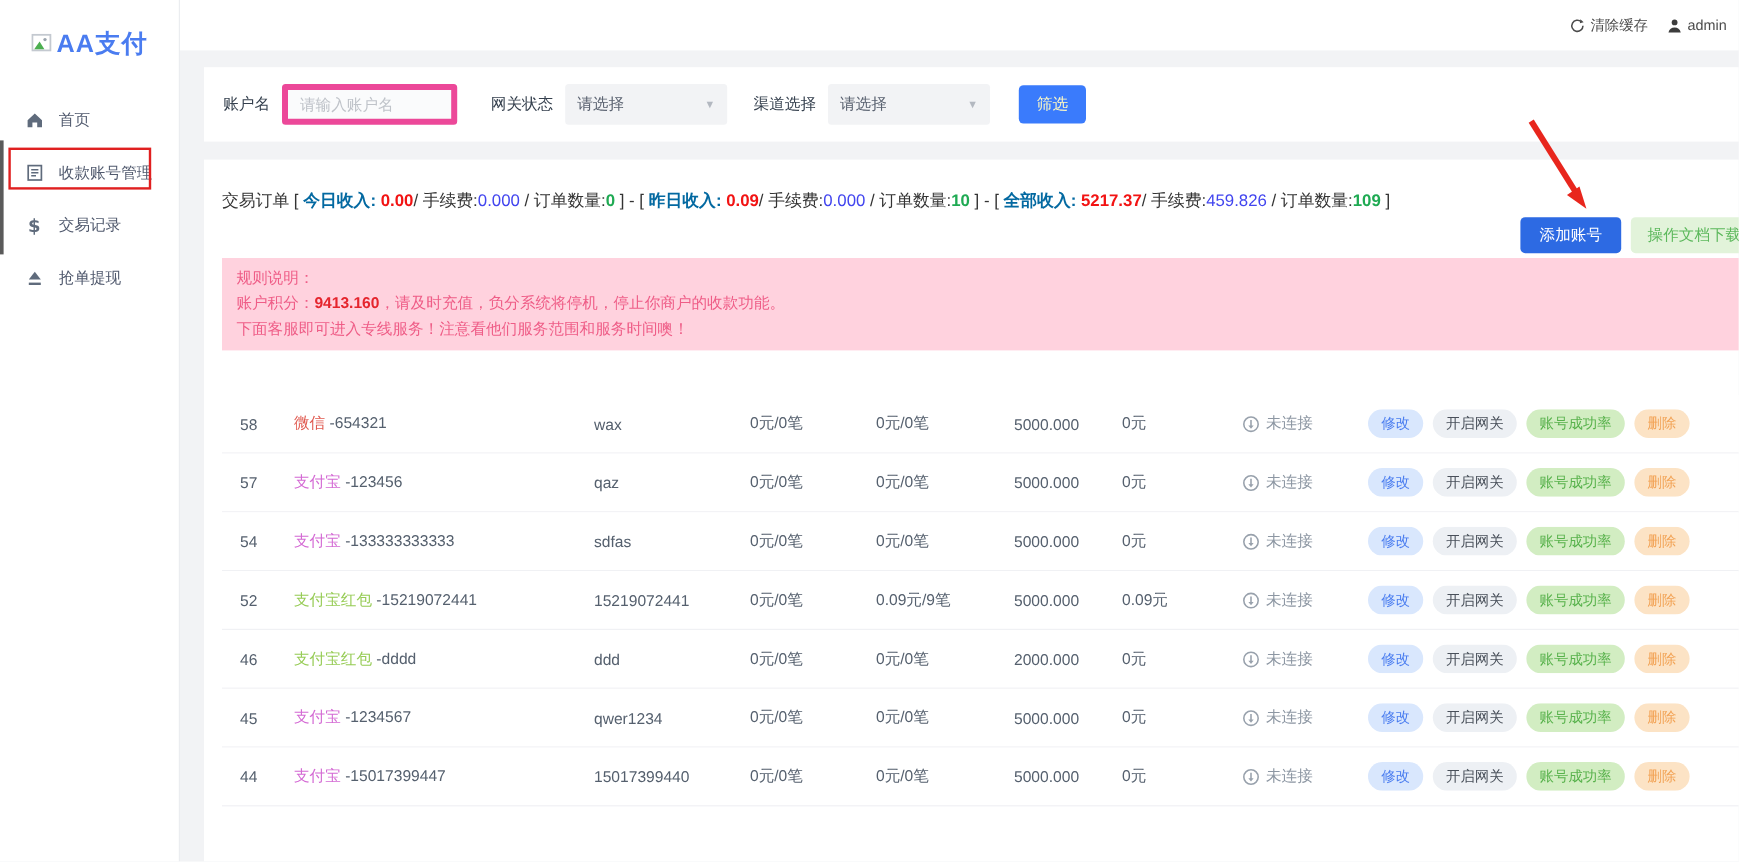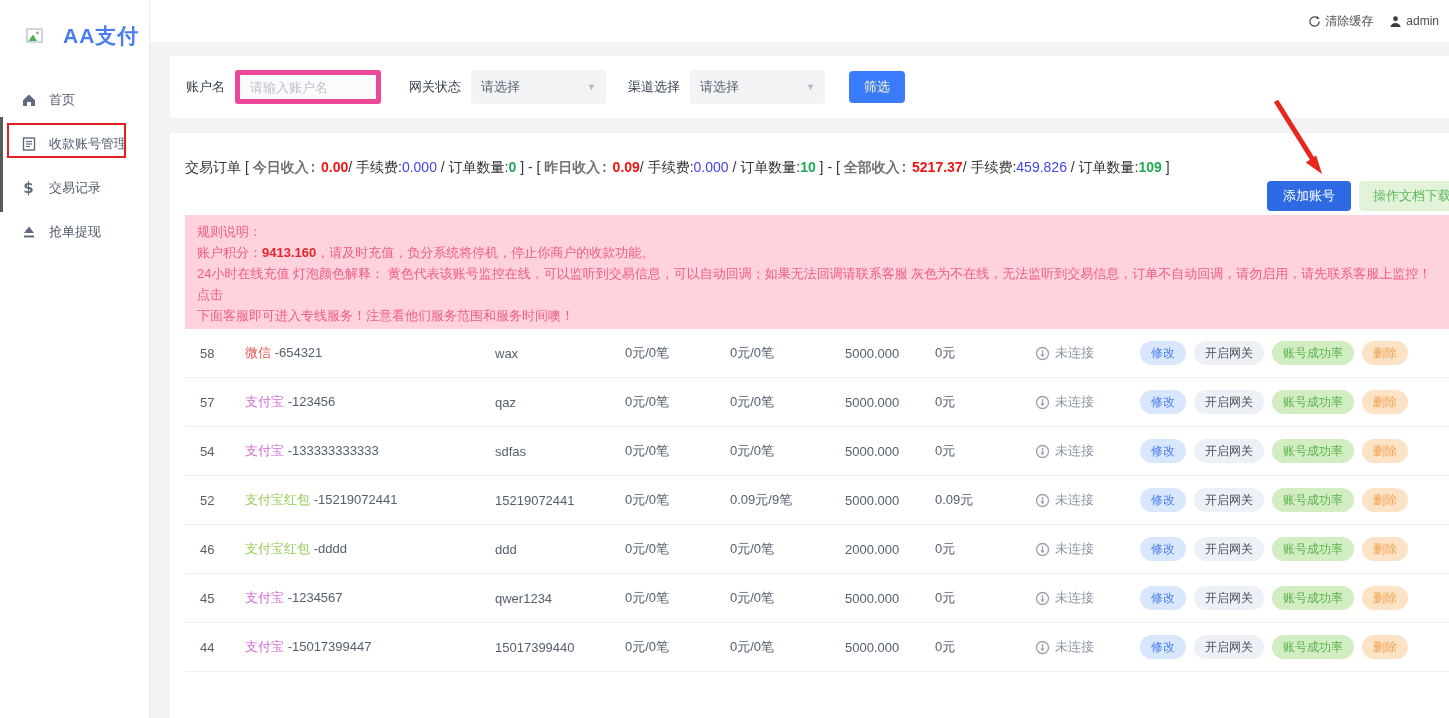--- a/index.html
+++ b/index.html
@@ -7,42 +7,42 @@
   body {
     font-family:"Liberation Sans","DejaVu Sans",sans-serif;
     background:#f2f3f5; position:relative; color:#515a6e;
   }
   
   .topbar { position:absolute; left:0; top:0; right:0; height:42px; background:#fff; z-index:1; }
   .topbar-right { position:absolute; right:10px; top:0; height:42px; display:flex; align-items:center; gap:16px; font-size:12px; color:#4c4c4c; }
   .topbar-item { display:flex; align-items:center; gap:4px; cursor:pointer; }
   
   .sidebar { position:absolute; left:0; top:0; width:150px; height:718px; background:#fff; border-right:1px solid #ebedf0; z-index:3; }
-  .logo { display:flex; align-items:center; gap:18px; padding:22px 0 0 26px; }
+  .logo { display:flex; align-items:center; gap:2px; padding:22px 0 0 26px; }
   .logo-text { font-size:21px; font-weight:bold; color:#4a7cf0; letter-spacing:1px; }
   .menu { margin-top:28px; }
   .menu-item { display:flex; align-items:center; gap:12px; height:44px; padding-left:20px; font-size:13px; color:#515a6e; cursor:pointer; }
   .menu-item .mi-ico { width:17px; display:flex; justify-content:center; color:#5f6b7c; }
   .dollar-glyph { font-size:15px; font-weight:bold; color:#5f6b7c; font-family:"DejaVu Sans",sans-serif; }
   
   .anno-box { position:absolute; left:7px; top:123px; width:119px; height:35px; border:2px solid #e02020; z-index:6; pointer-events:none; }
   .edge-strip { position:absolute; left:0; top:117px; width:3px; height:95px; background:#5a5a5a; z-index:7; }
   
   .filter-card { position:absolute; left:170px; top:56px; right:0; height:62px; background:#fff; display:flex; align-items:center; padding-left:16px; z-index:2; }
   .f-label { font-size:13px; color:#35404e; margin-right:10px; white-space:nowrap; }
   .f-input { width:146px; height:34px; background:#fafbfc; border:5px solid #ec4899; border-radius:3px; font-size:13px; color:#333; padding:0 10px; outline:none; }
   .f-input::placeholder { color:#bfc3c9; }
   .f-select { width:135px; height:34px; background:#f2f3f5; border:none; border-radius:3px; display:flex; align-items:center; justify-content:space-between; padding:0 10px; font-size:13px; color:#5a6270; cursor:pointer; }
   .caret { font-size:9px; color:#b3b8c0; }
   .gap28 { width:28px; } .gap22 { width:22px; }
   .btn-filter { margin-left:24px; width:56px; height:32px; background:#3a7bfc; color:#fef9c3; font-size:13px; border:none; border-radius:4px; cursor:pointer; }
   
   .main-card { position:absolute; left:170px; top:133px; right:0; bottom:0; background:#fff; z-index:2; }
   .summary { position:absolute; left:15px; top:26px; font-size:14px; color:#333; white-space:nowrap; }
-  .summary b.lab { color:#737373;font-family:Liberation Mono, monospace; }
+  .summary b.lab { color:#0369a1; }
   .v-red { color:#f21313; font-weight:bold; }
   .v-blue { color:#4245ef; }
   .v-green { color:#1faa53; font-weight:bold; }
   .top-actions { position:absolute; right:-16px; top:48px; display:flex; gap:8px; z-index:2; }
   .btn-add { height:30px; padding:0 16px; background:#2d6ae3; color:#fff; font-size:13px; border:none; border-radius:4px; cursor:pointer; }
   .btn-doc { height:30px; padding:0 14px; background:#e2f3da; color:#5cb85c; font-size:13px; border:none; border-radius:4px; cursor:pointer; white-space:nowrap; }
   
   .notice { position:absolute; left:15px; right:0; top:82px; background:#ffd2de; color:#ef5d87; font-size:13px; line-height:21px; padding:6px 12px 8px 12px; }
   .notice-strong { color:#e5252d; font-weight:bold; }
   
@@ -158,21 +158,20 @@
   <div class="summary"><span>交易订单 </span><span>[ <b class="lab">今日收入:</b> <span class="v-red">0.00</span>/ 手续费:<span class="v-blue">0.000</span> / 订单数量:<span class="v-green">0</span> ]</span><span> - </span><span>[ <b class="lab">昨日收入:</b> <span class="v-red">0.09</span>/ 手续费:<span class="v-blue">0.000</span> / 订单数量:<span class="v-green">10</span> ]</span><span> - </span><span>[ <b class="lab">全部收入:</b> <span class="v-red">5217.37</span>/ 手续费:<span class="v-blue">459.826</span> / 订单数量:<span class="v-green">109</span> ]</span></div>
 
   <div class="top-actions">
     <button class="btn-add">添加账号</button>
     <button class="btn-doc">操作文档下载</button>
   </div>
 
   <div class="notice">
     <div>规则说明：</div>
     <div><span>账户积分：</span><span class="notice-strong">9413.160</span><span>，请及时充值，负分系统将停机，停止你商户的收款功能。</span></div>
-    <div>24小时在线充值 灯泡颜色解释： 黄色代表该账号监控在线，可以监听到交易信息，可以自动回调；如果无法回调请联系客服 灰色为不在线，无法监听到交易信息，订单不自动回调，请勿启用，请先联系客服上监控！ 点击</div>
     <div>下面客服即可进入专线服务！注意看他们服务范围和服务时间噢！</div>
   </div>
 
   <div class="table">
     <div>
         <div class="trow">
           <div class="td">58</div>
           <div class="td"><span style="color:#e0594f">微信</span> <span>-654321</span></div>
           <div class="td">wax</div>
           <div class="td">0元/0笔</div>

